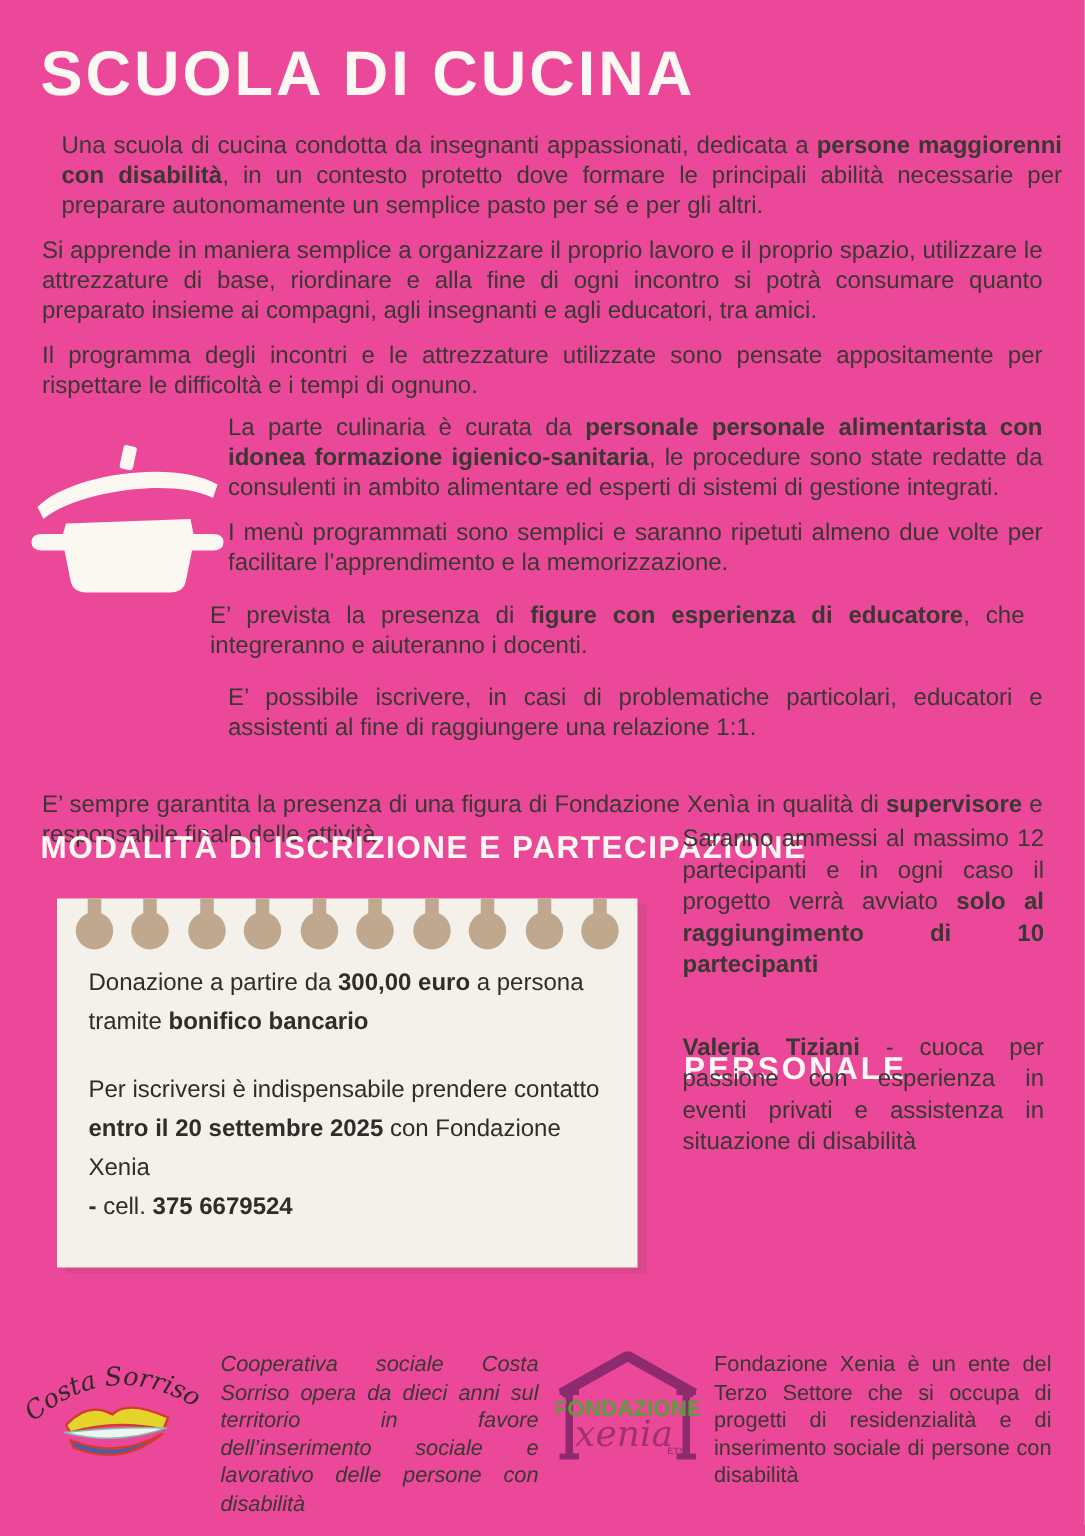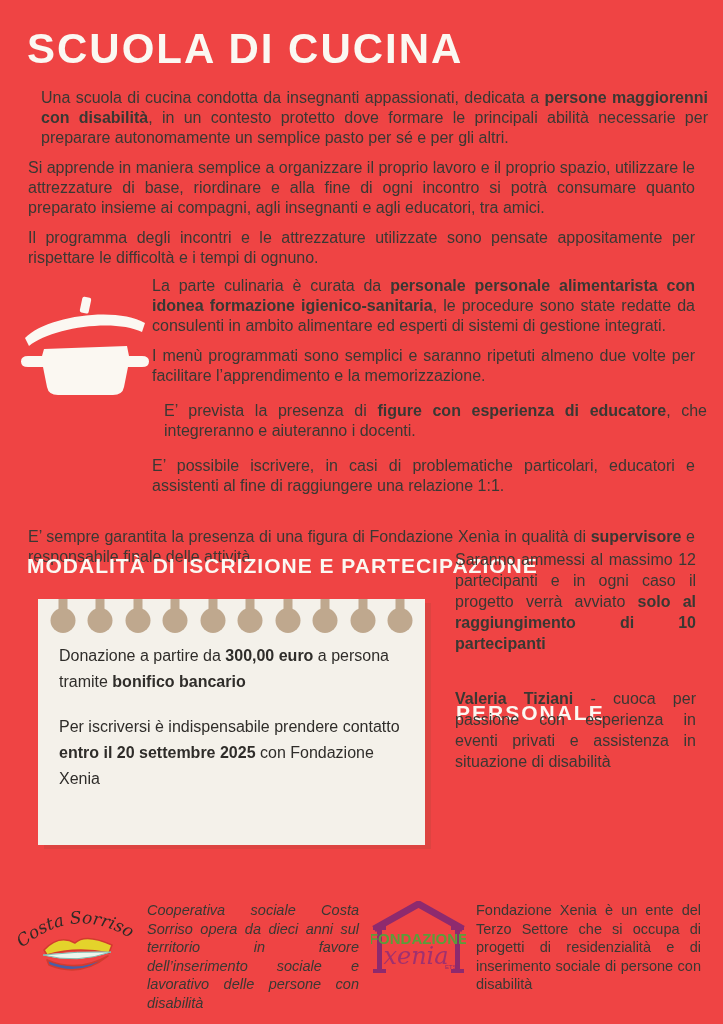--- a/index.html
+++ b/index.html
@@ -1,18 +1,18 @@
 <!DOCTYPE html>
 <html lang="it"><head>
 <meta charset="utf-8">
 <style>
   html,body { margin:0; padding:0; }
   .page {
     position:relative; width:723px; height:1024px;
-    background:#ef4444; overflow:hidden;
+    background:#ec4899; overflow:hidden;
     font-family:"Liberation Sans", sans-serif;
     color:#3a3833;
   }
   .b { font-weight:bold; }
   p { margin:0; }
   .abs { position:absolute; }
   .body-text { font-size:16px; line-height:20px; text-align:justify; }
 
   .title {
     position:absolute; left:27px; top:26px; margin:0;
@@ -27,21 +27,21 @@
   }
 
   #para1 { left:28px; top:88px;  width:667px;margin-left:13px; }
   #para2 { left:28px; top:158px; width:667px; }
   #para3 { left:28px; top:228px; width:667px; }
 
   #pot-icon { left:18px; top:296px; width:134px; height:102px; }
 
   #pot-p1 { left:152px; top:276px; width:543px; }
   #pot-p2 { left:152px; top:346px; width:543px; }
-  #pot-p3 { left:164px; top:401px; width:543px; }
+  #pot-p3 { left:140px; top:401px; width:543px; }
   #pot-p4 { left:152px; top:456px; width:543px; }
 
   #supervision { left:28px; top:527px; width:667px; }
 
   #enroll-heading { left:27px; top:554px; }
 
   .card {
     position:absolute; left:38px; top:599px; width:387px; height:246px;
     background:#f4f1ea;
     box-shadow:6px 4px 0 rgba(90,70,50,0.12);
@@ -119,20 +119,21 @@
         <span class="hole"></span>
       <span class="hole"></span>
         <span class="hole"></span>
         <span class="hole"></span>
         <span class="hole"></span>
         <span class="hole"></span>
     </div>
     <div class="card-body">
       <p class="group"><span>Donazione a partire da </span><span class="b">300,00 euro</span><span> a persona tramite </span><span class="b">bonifico bancario</span></p>
       <p><span>Per iscriversi è indispensabile prendere contatto </span><span class="b">entro il 20 settembre 2025</span><span> con Fondazione Xenia</span></p>
+      <p><span class="b">- </span><span>cell. </span><span class="b">375 6679524</span></p>
     </div>
   </div>
 
   <p id="right-col-admission" class="abs body-text"><span>Saranno ammessi al massimo 12 partecipanti e in ogni caso il progetto verrà avviato </span><span class="b">solo al raggiungimento di 10 partecipanti</span></p>
 
   <h2 id="personale-heading" class="sub-heading">PERSONALE</h2>
 
   <div id="staff-list" class="abs">
     <p><span class="b">Valeria Tiziani</span><span> - cuoca per passione con esperienza in eventi privati e assistenza in situazione di disabilità</span></p>
   </div>

